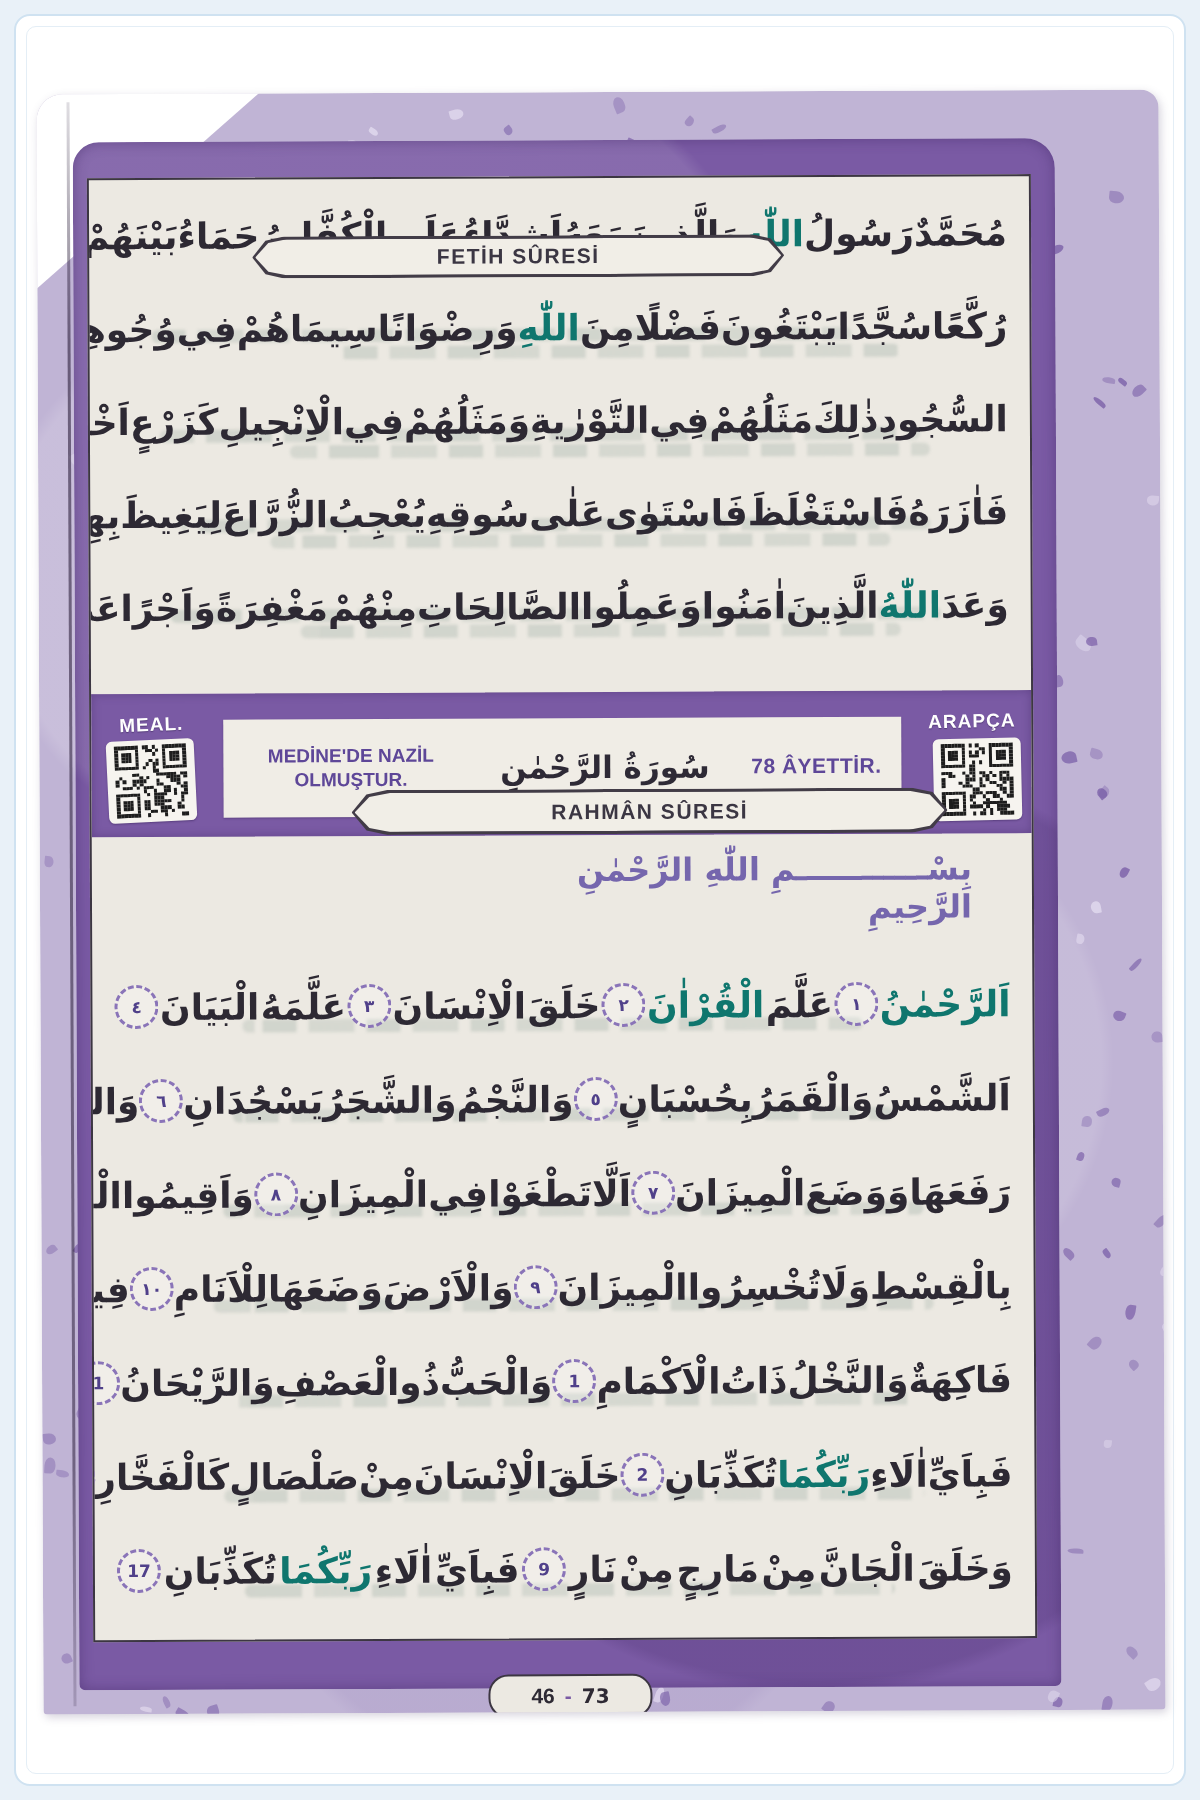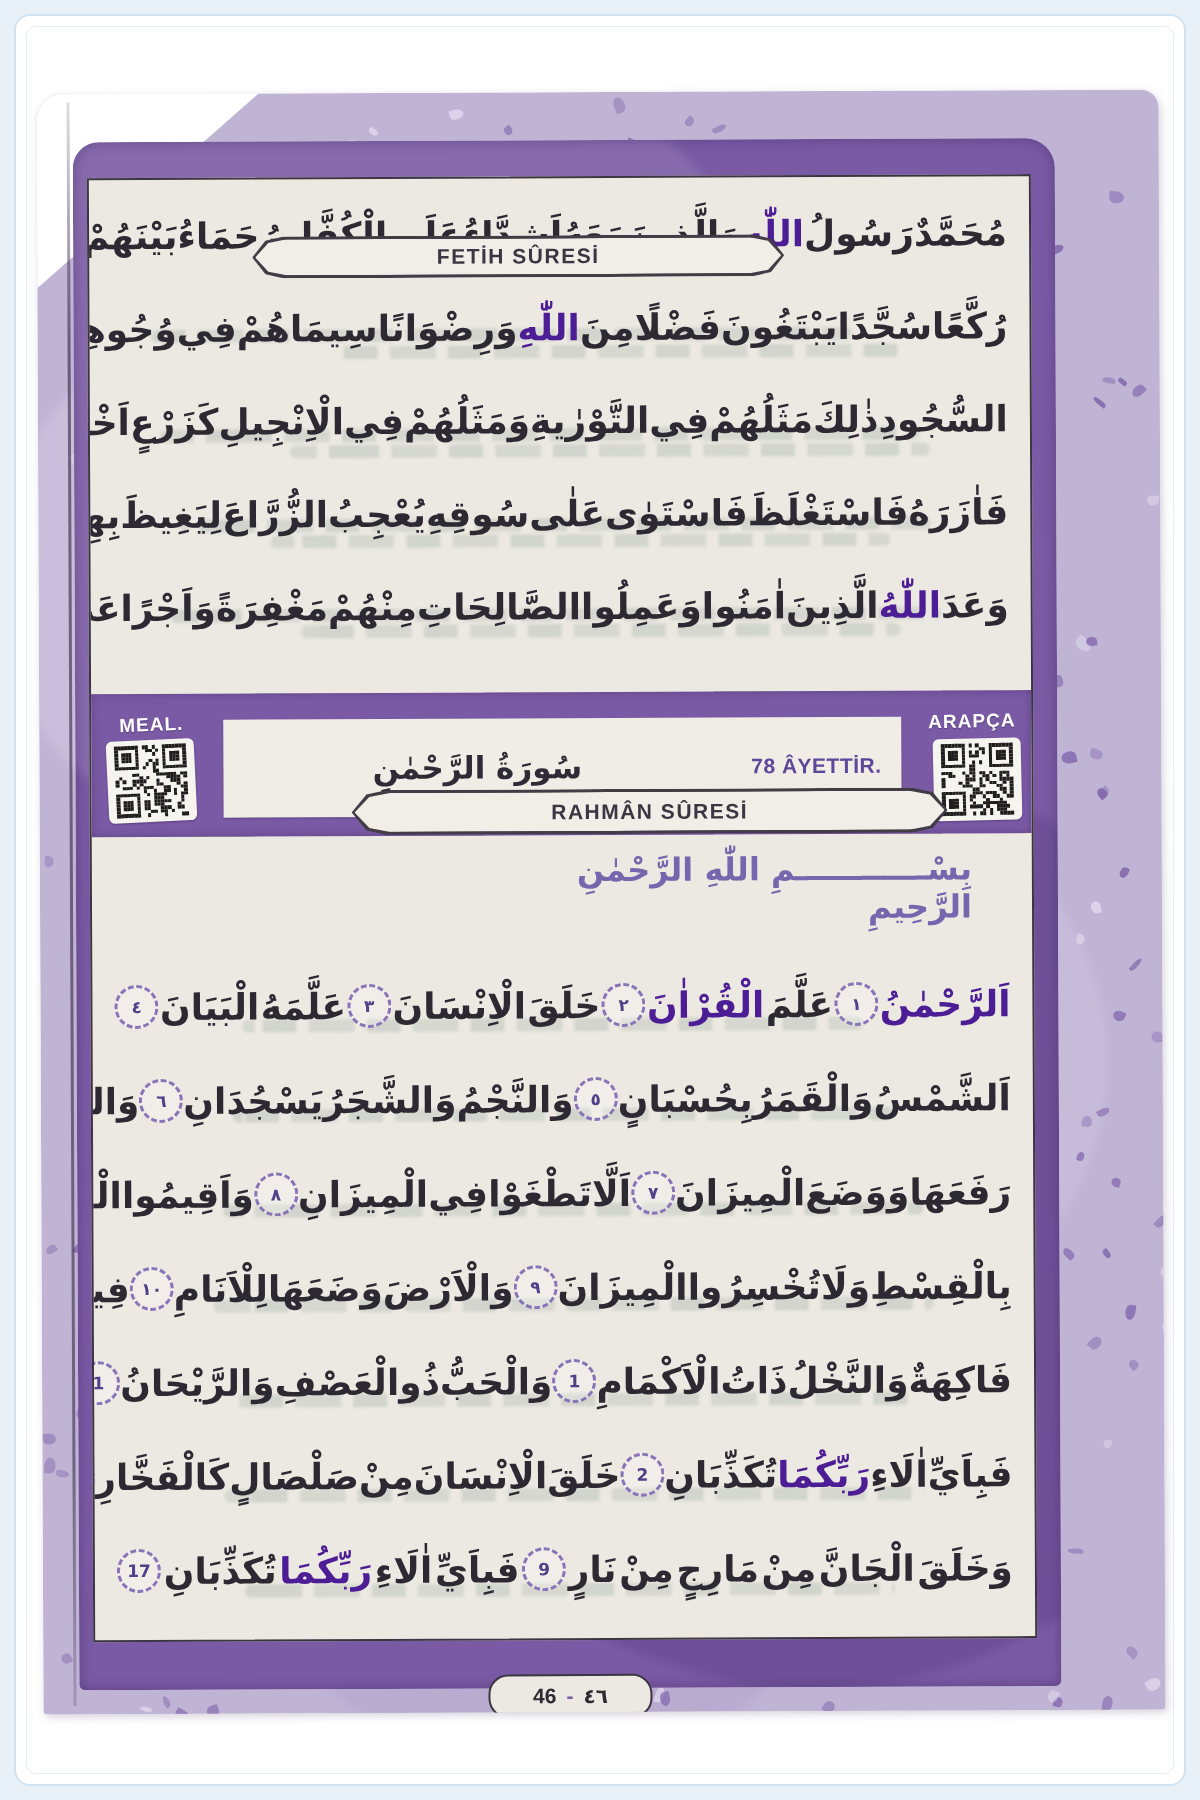--- a/index.html
+++ b/index.html
@@ -70,21 +70,21 @@
   .rahman{top:780px;height:672px;}
   .qline{
     display:flex;flex-direction:row;justify-content:space-between;align-items:center;
     height:94px;padding:0 10px;direction:rtl;
   }
   .fath .qline{height:93px;}
   .word{
     font-family:"DejaVu Sans", sans-serif;font-weight:bold;
     font-size:36px;color:#2d2933;white-space:nowrap;
   }
-  .word.hl{color:#4c1d95;}
+  .word.hl{color:#0f766e;}
   .vmark{
     flex:0 0 auto;width:38px;height:38px;border:3px dashed #8a74b8;border-radius:50%;
     display:flex;align-items:center;justify-content:center;
     font-family:"DejaVu Sans", sans-serif;font-size:17px;font-weight:bold;color:#50408a;
     background:rgba(255,255,255,.25);
   }
   
   .strip{
     position:absolute;left:0px;right:0px;top:514px;height:143px;
     background:#7a5aa4;
@@ -783,20 +783,24 @@
               <i class="b"></i>
               <i></i>
               <i></i>
               <i></i>
               <i></i>
               <i class="b"></i>
               <i class="b"></i>
             </div>
           </div>
         <div class="info-box">
+          <div class="revelation">
+            <div>MEDİNE'DE NAZİL</div>
+            <div>OLMUŞTUR.</div>
+          </div>
           <div class="surah-name">سُورَةُ الرَّحْمٰنِ</div>
           <div class="ayah-count">78 ÂYETTİR.</div>
         </div>
         <div class="side-label arapca-label">ARAPÇA</div>
         <div class="qr-tile qr-right">
             <div class="qr" id="qr2">
               <i class="b"></i>
               <i class="b"></i>
               <i class="b"></i>
               <i class="b"></i>
@@ -1332,21 +1336,21 @@
             <span class="word">تُكَذِّبَانِ</span>
             <span class="vmark">17</span>
           </div>
         </div>
 
     </div>
 
     <div class="badge">
       <span>46</span>
       <span class="sep">-</span>
-      <span class="arN">٤٦</span>
+      <span class="arN">73</span>
     </div>
   </div>
 
   <div class="pill pill-fetih">
     <div class="po"></div>
       <div class="pi">FETİH SÛRESİ</div>
   </div>
   <div class="pill pill-rahman">
     <div class="po"></div>
       <div class="pi">RAHMÂN SÛRESİ</div>

